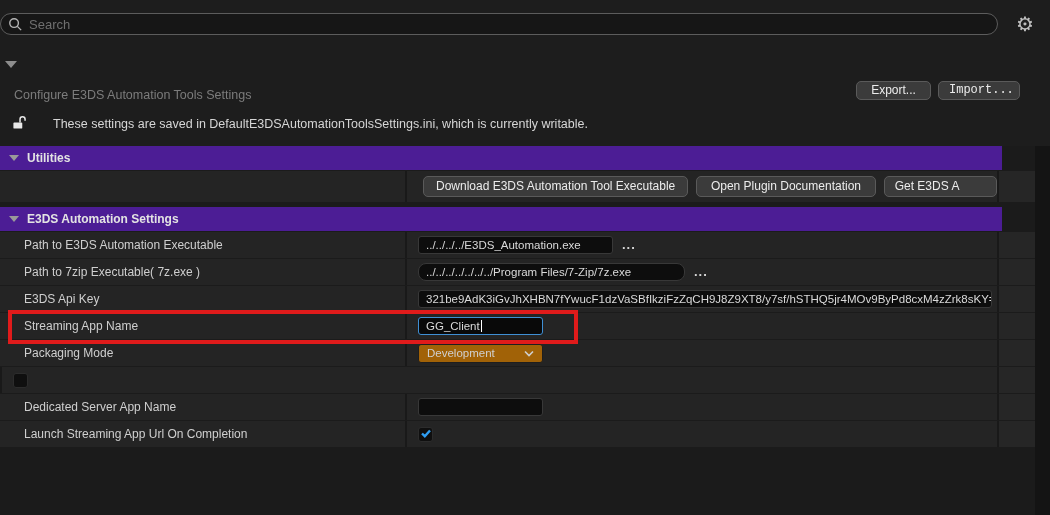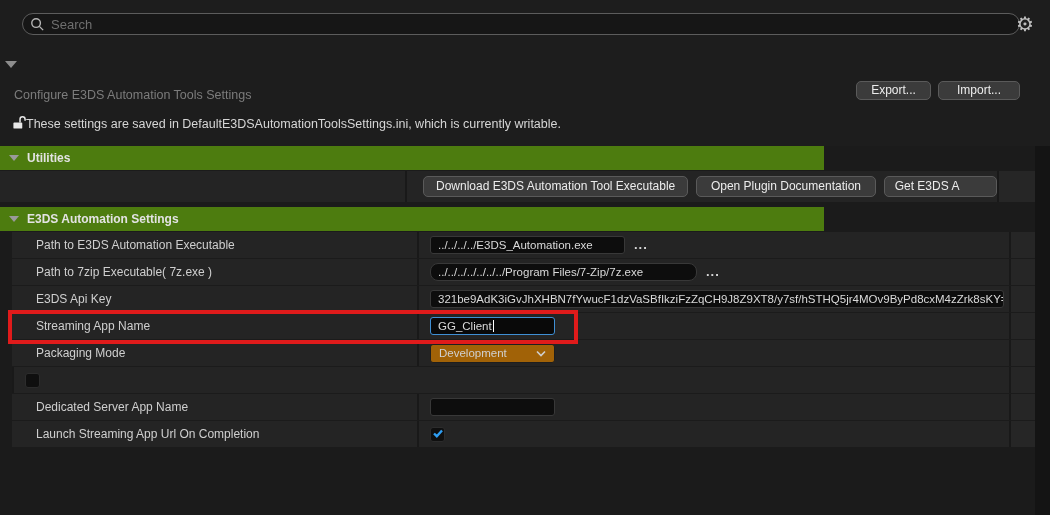--- a/index.html
+++ b/index.html
@@ -5,21 +5,21 @@
   * { margin:0; padding:0; box-sizing:border-box; }
   html,body { background:#111; }
   .screen{
     position:relative; width:1050px; height:515px;
     background:#1d1d1d; overflow:hidden;
     font-family:"Liberation Sans", sans-serif;
     color:#c8c8c8;
   }
   
   .searchbar{
-    position:absolute; left:22px; top:13px; width:998px; height:22px;
+    position:absolute; left:0; top:13px; width:998px; height:22px;
     background:#161616; border:1px solid #5c5c5c; border-radius:11px;
     display:flex; align-items:center;
   }
   .search-icon{ margin-left:7px; display:flex; align-items:center; }
   .searchbar input{
     flex:1; background:transparent; border:none; outline:none;
     color:#dcdcdc; font-size:13px; padding:0 10px 0 6px;
     font-family:"Liberation Sans", sans-serif;
   }
   .searchbar input::placeholder{ color:#6f6f6f; }
@@ -43,37 +43,37 @@
     position:absolute; left:14px; top:88px;
     font-size:12.5px; color:#7c7c7c;
   }
   .btn{
     background:#3b3b3b; border:1px solid #5a5a5a; border-radius:5px;
     color:#ececec; font-size:12px; font-family:"Liberation Sans",sans-serif;
     padding:0 10px; height:19px; line-height:17px; cursor:pointer;
     white-space:nowrap;
   }
   .export-btn{ position:absolute; left:856px; top:81px; width:75px; }
-  .import-btn{ position:absolute; left:938px; top:81px; width:82px; }
+  .import-btn{ position:absolute; left:938px; top:81px; width:82px;font-family:Liberation Mono, monospace; }
   .note-row{
     position:absolute; left:12px; top:115px; height:18px;
-    display:flex; align-items:center; gap:0;
+    display:flex; align-items:center; gap:27px;
   }
   .note-text{ font-size:12.5px; color:#d6d6d6; }
   
   .panel{
     position:absolute; left:0; top:146px; width:1035px; height:369px;
     background:#1b1b1b;
   }
   .right-strip{
     position:absolute; left:1035px; top:146px; width:15px; height:369px;
     background:#141414;
   }
   .sec-header{
-    position:absolute; left:0; width:824px; height:24px; background:#4d7c0f;
+    position:absolute; left:0; width:1002px; height:24px; background:#4c1d95;
     display:flex; align-items:center; gap:8px; padding-left:9px;
   }
   .sec-header .tri{ border-left-width:5px; border-right-width:5px; border-top-width:6px; border-top-color:#9a9a9a; }
   .sec-title{ font-size:12px; font-weight:bold; color:#e3e3e3; }
   .sec-h1{ top:0; }
   .sec-h2{ top:61px; }
   .row{
     display:flex; height:26px; background:#242424; align-items:stretch;
   }
   .label-cell{
@@ -82,21 +82,21 @@
   }
   .vdiv{ width:2px; background:#191919; }
   .value-cell{
     flex:1; display:flex; align-items:center; padding-left:11px;
     overflow:hidden; white-space:nowrap;
   }
   .gutter-cell{ width:36px; background:#262626; }
   .util-row{ position:absolute; top:25px; left:0; width:1035px; height:31px; }
   .util-row .value-cell{ padding-left:16px; gap:8px; }
   .rows{
-    position:absolute; top:86px; left:12px; width:1035px;
+    position:absolute; top:86px; left:0; width:1035px;
     display:flex; flex-direction:column; gap:1px; background:#1b1b1b;
   }
   .field{
     height:18px; background:#0d0d0d; border:1px solid #383838; border-radius:3px;
     display:flex; align-items:center; padding:0 7px;
     font-size:11.5px; color:#dadada; overflow:hidden; white-space:nowrap;
   }
   .field.focused{ border:1px solid #3f8fd4; background:#090909; }
   .caret{ display:inline-block; width:1px; height:12px; background:#ffffff; margin-left:1px; }
   .dots{

